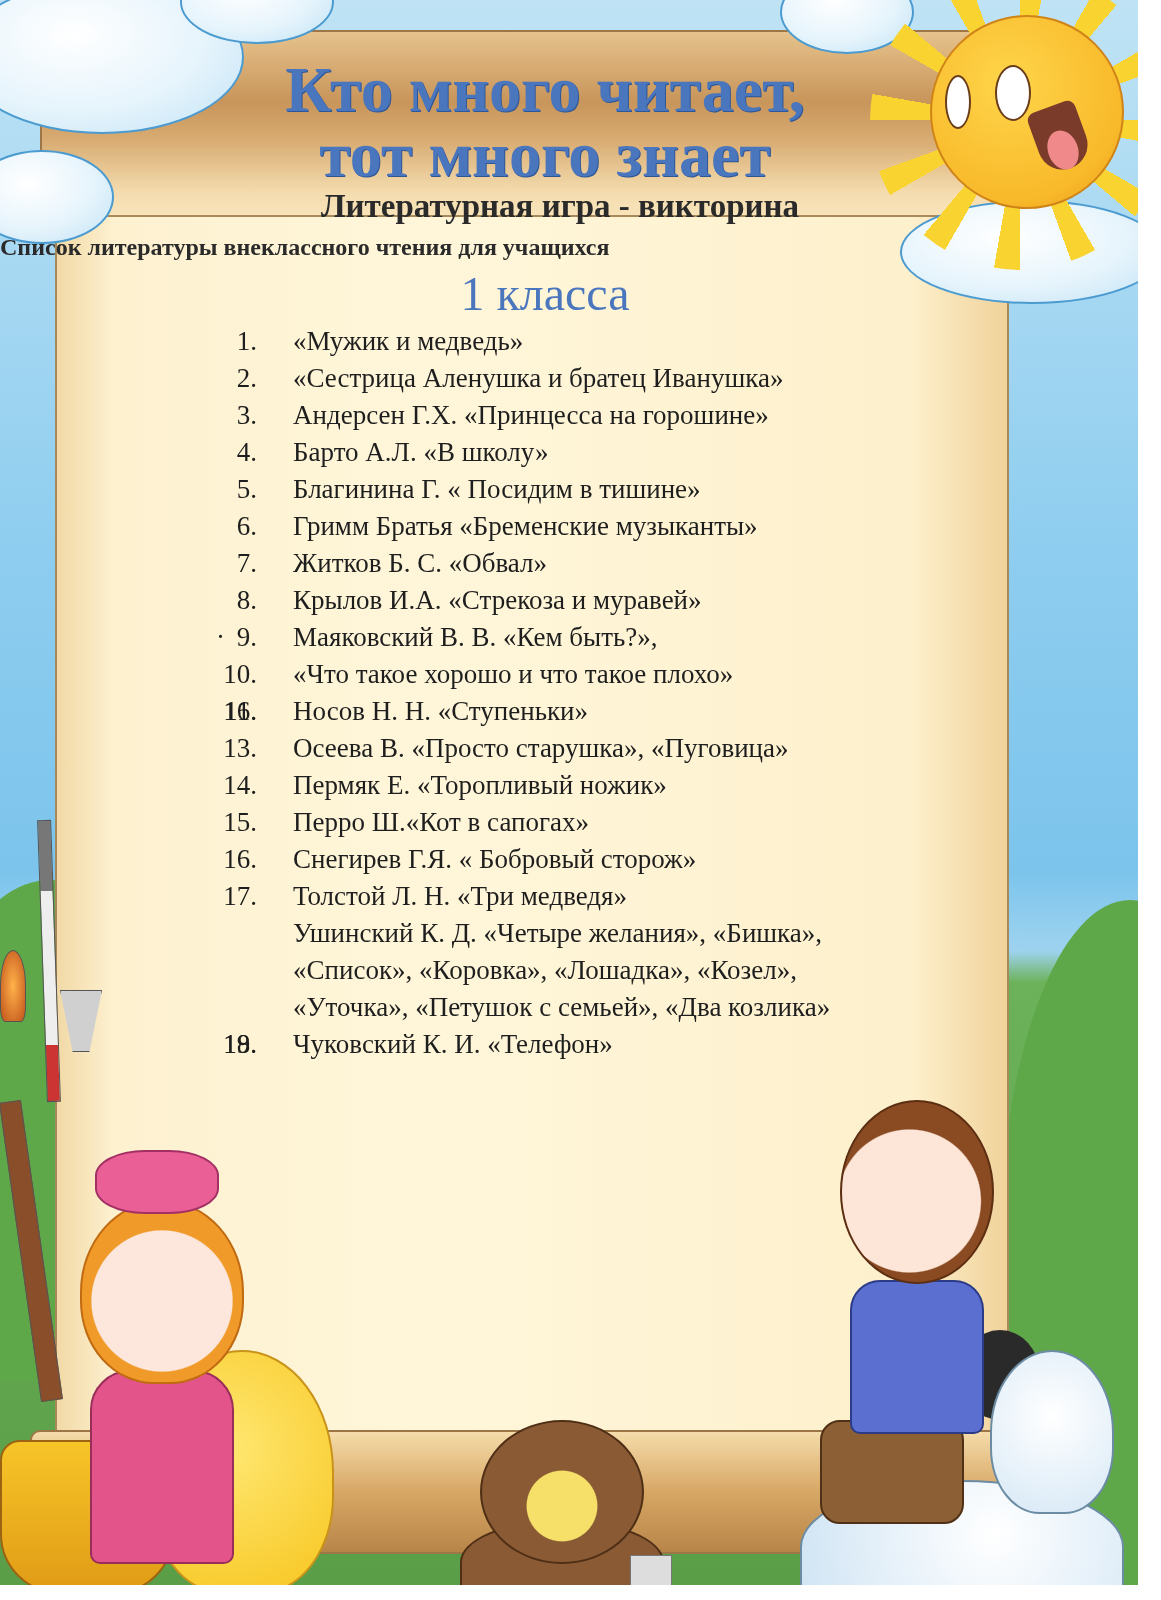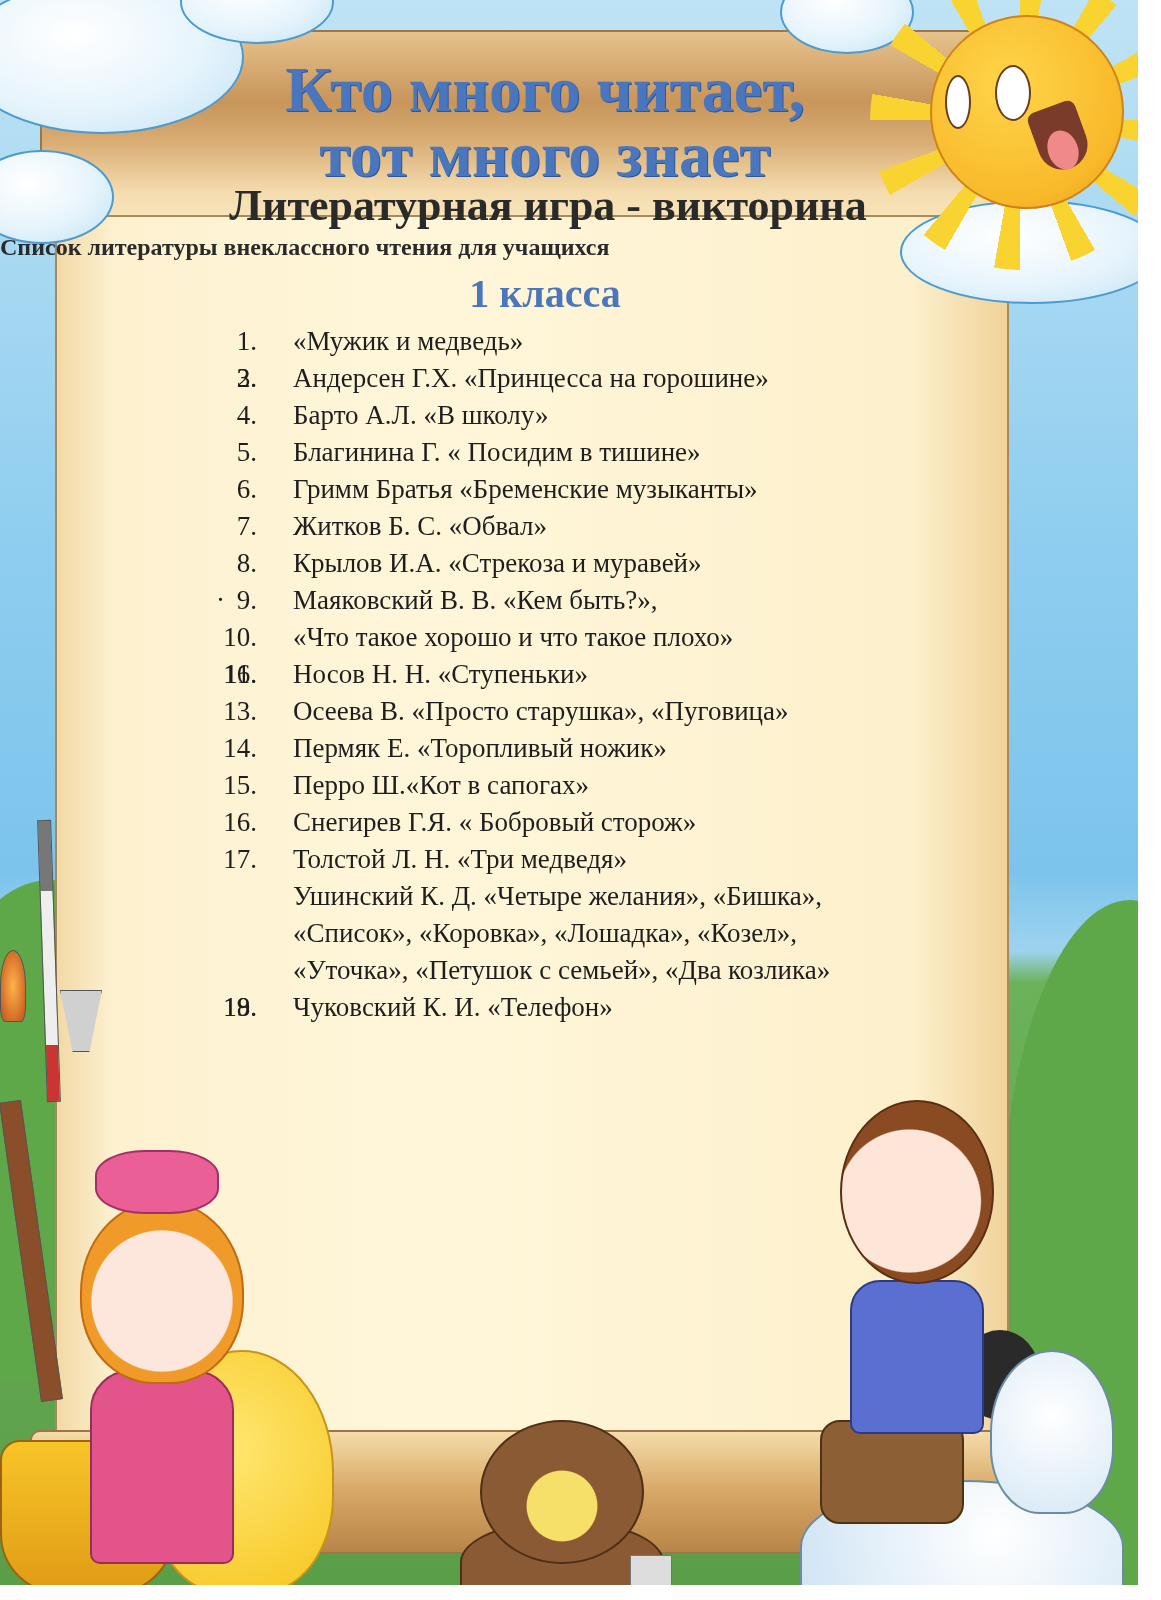--- a/index.html
+++ b/index.html
@@ -67,30 +67,30 @@
 
     
     .title {
       position: absolute; left: 0; width: 1090px; text-align: center;
       color: #4a76bd; font-weight: bold; font-size: 64px; line-height: 64px;
       text-shadow: 1px 1px 0 #2f5697;
     }
     .title.l1 { top: 58px; }
     .title.l2 { top: 123px; }
     .subtitle {
-      position: absolute; left: 3px; width: 1090px; text-align: center;
-      color: #2a2a2a; font-weight: bold; font-size: 44px; line-height: 36px; top: 188px;
+      position: absolute; left: 15px; width: 1090px; text-align: center;
+      color: #2a2a2a; font-weight: bold; font-size: 33px; line-height: 36px; top: 188px;
     }
     .subtitle2 {
       position: absolute; left: 0; width: 1090px; 
       color: #2a2a2a; font-weight: bold; font-size: 24px; line-height: 28px; top: 233px;
     }
     .grade {
       position: absolute; left: 0; width: 1090px; text-align: center;
-      color: #4a76bd; font-weight: bold; font-size: 40px; line-height: 44px; top: 272px;
+      color: #4a76bd; font-weight: normal; font-size: 48px; line-height: 44px; top: 272px;
     }
     .book-list { position: absolute; left: 205px; top: 323px; width: 760px; margin: 0; padding: 0; list-style: none; }
     .book-item { position: relative; font-size: 27px; line-height: 37px; color: #1e1e1e; padding-left: 88px; }
     .book-num { position: absolute; left: 0; width: 52px; text-align: right; }
     .book-line { display: block; white-space: nowrap; }
     .book-item.indent-first .book-line:first-child { padding-left: 10px; }
   </style>
 </head>
 <body>
 
@@ -144,20 +144,21 @@
   <div class="subtitle2">Список литературы внеклассного чтения для учащихся</div>
   <div class="grade">1 класса</div>
 
   <ol class="book-list">
     <li class="book-item">
         <span class="book-num">1.</span>
         <span class="book-line">«Мужик и медведь»</span>
       </li>
     <li class="book-item">
         <span class="book-num">2.</span>
+        <span class="book-line">«Сестрица Аленушка и братец Иванушка»</span>
       </li>
     <li class="book-item">
         <span class="book-num">3.</span>
         <span class="book-line">Андерсен Г.Х. «Принцесса на горошине»</span>
       </li>
     <li class="book-item">
         <span class="book-num">4.</span>
         <span class="book-line">Барто  А.Л. «В школу»</span>
       </li>
     <li class="book-item">

